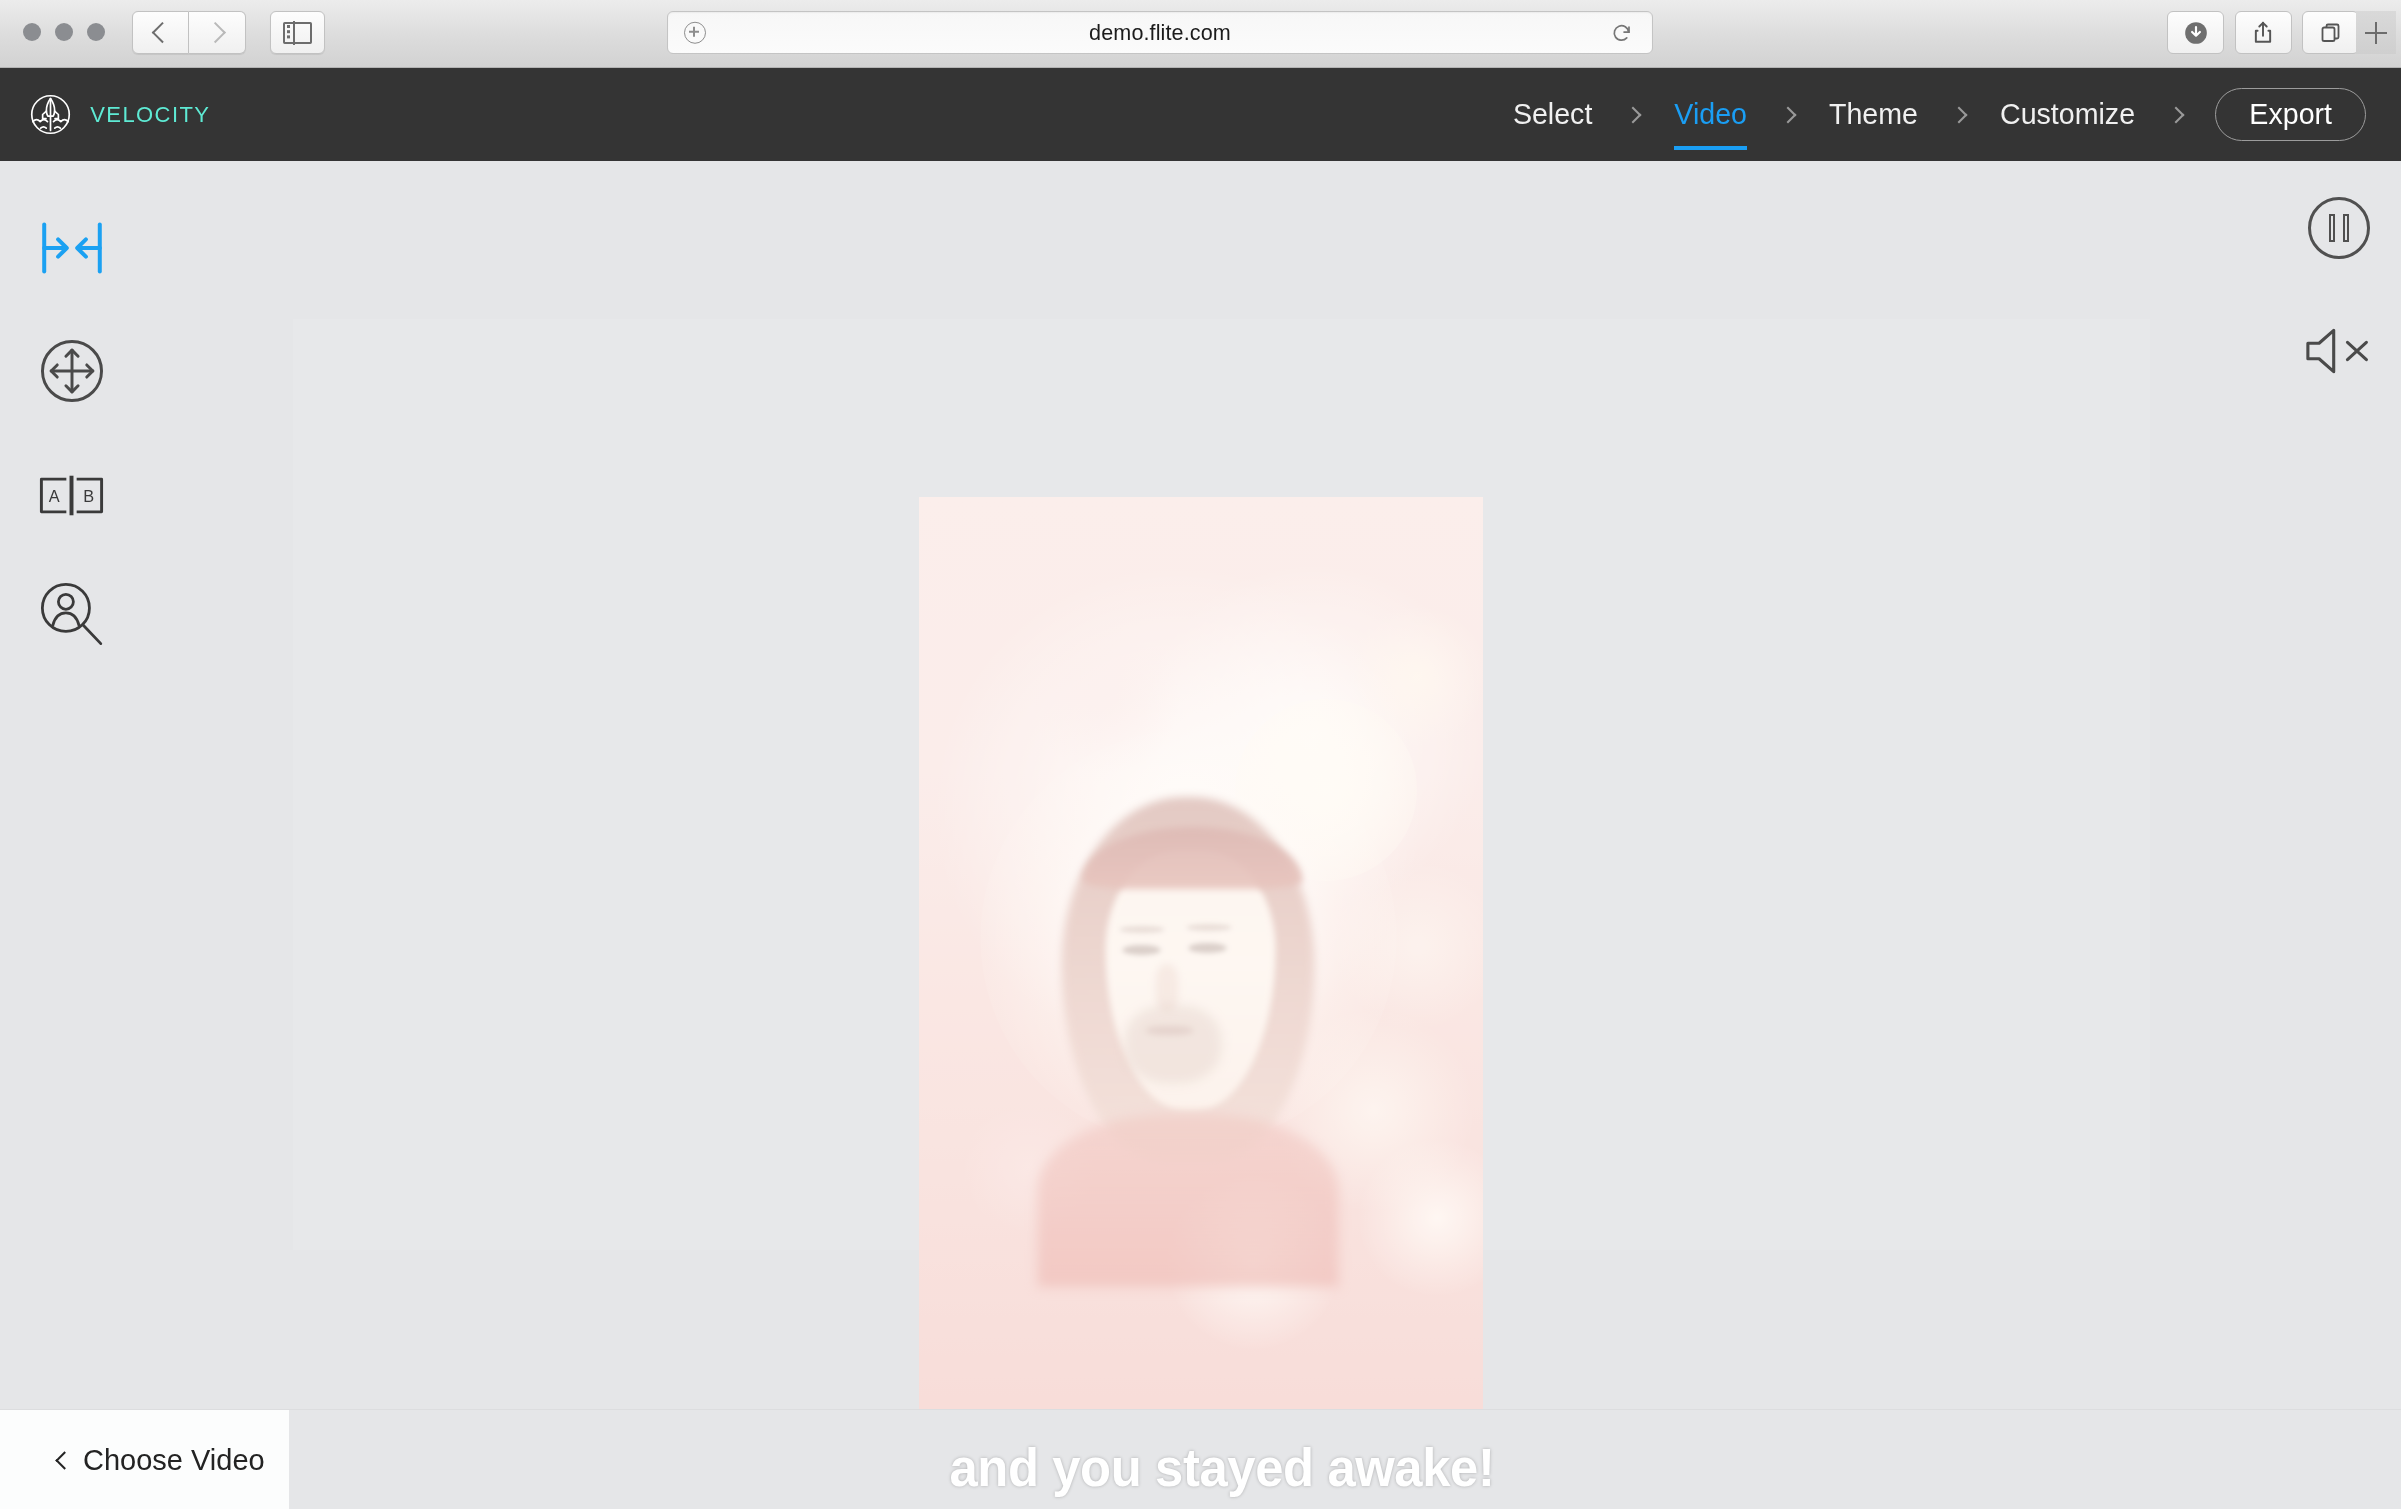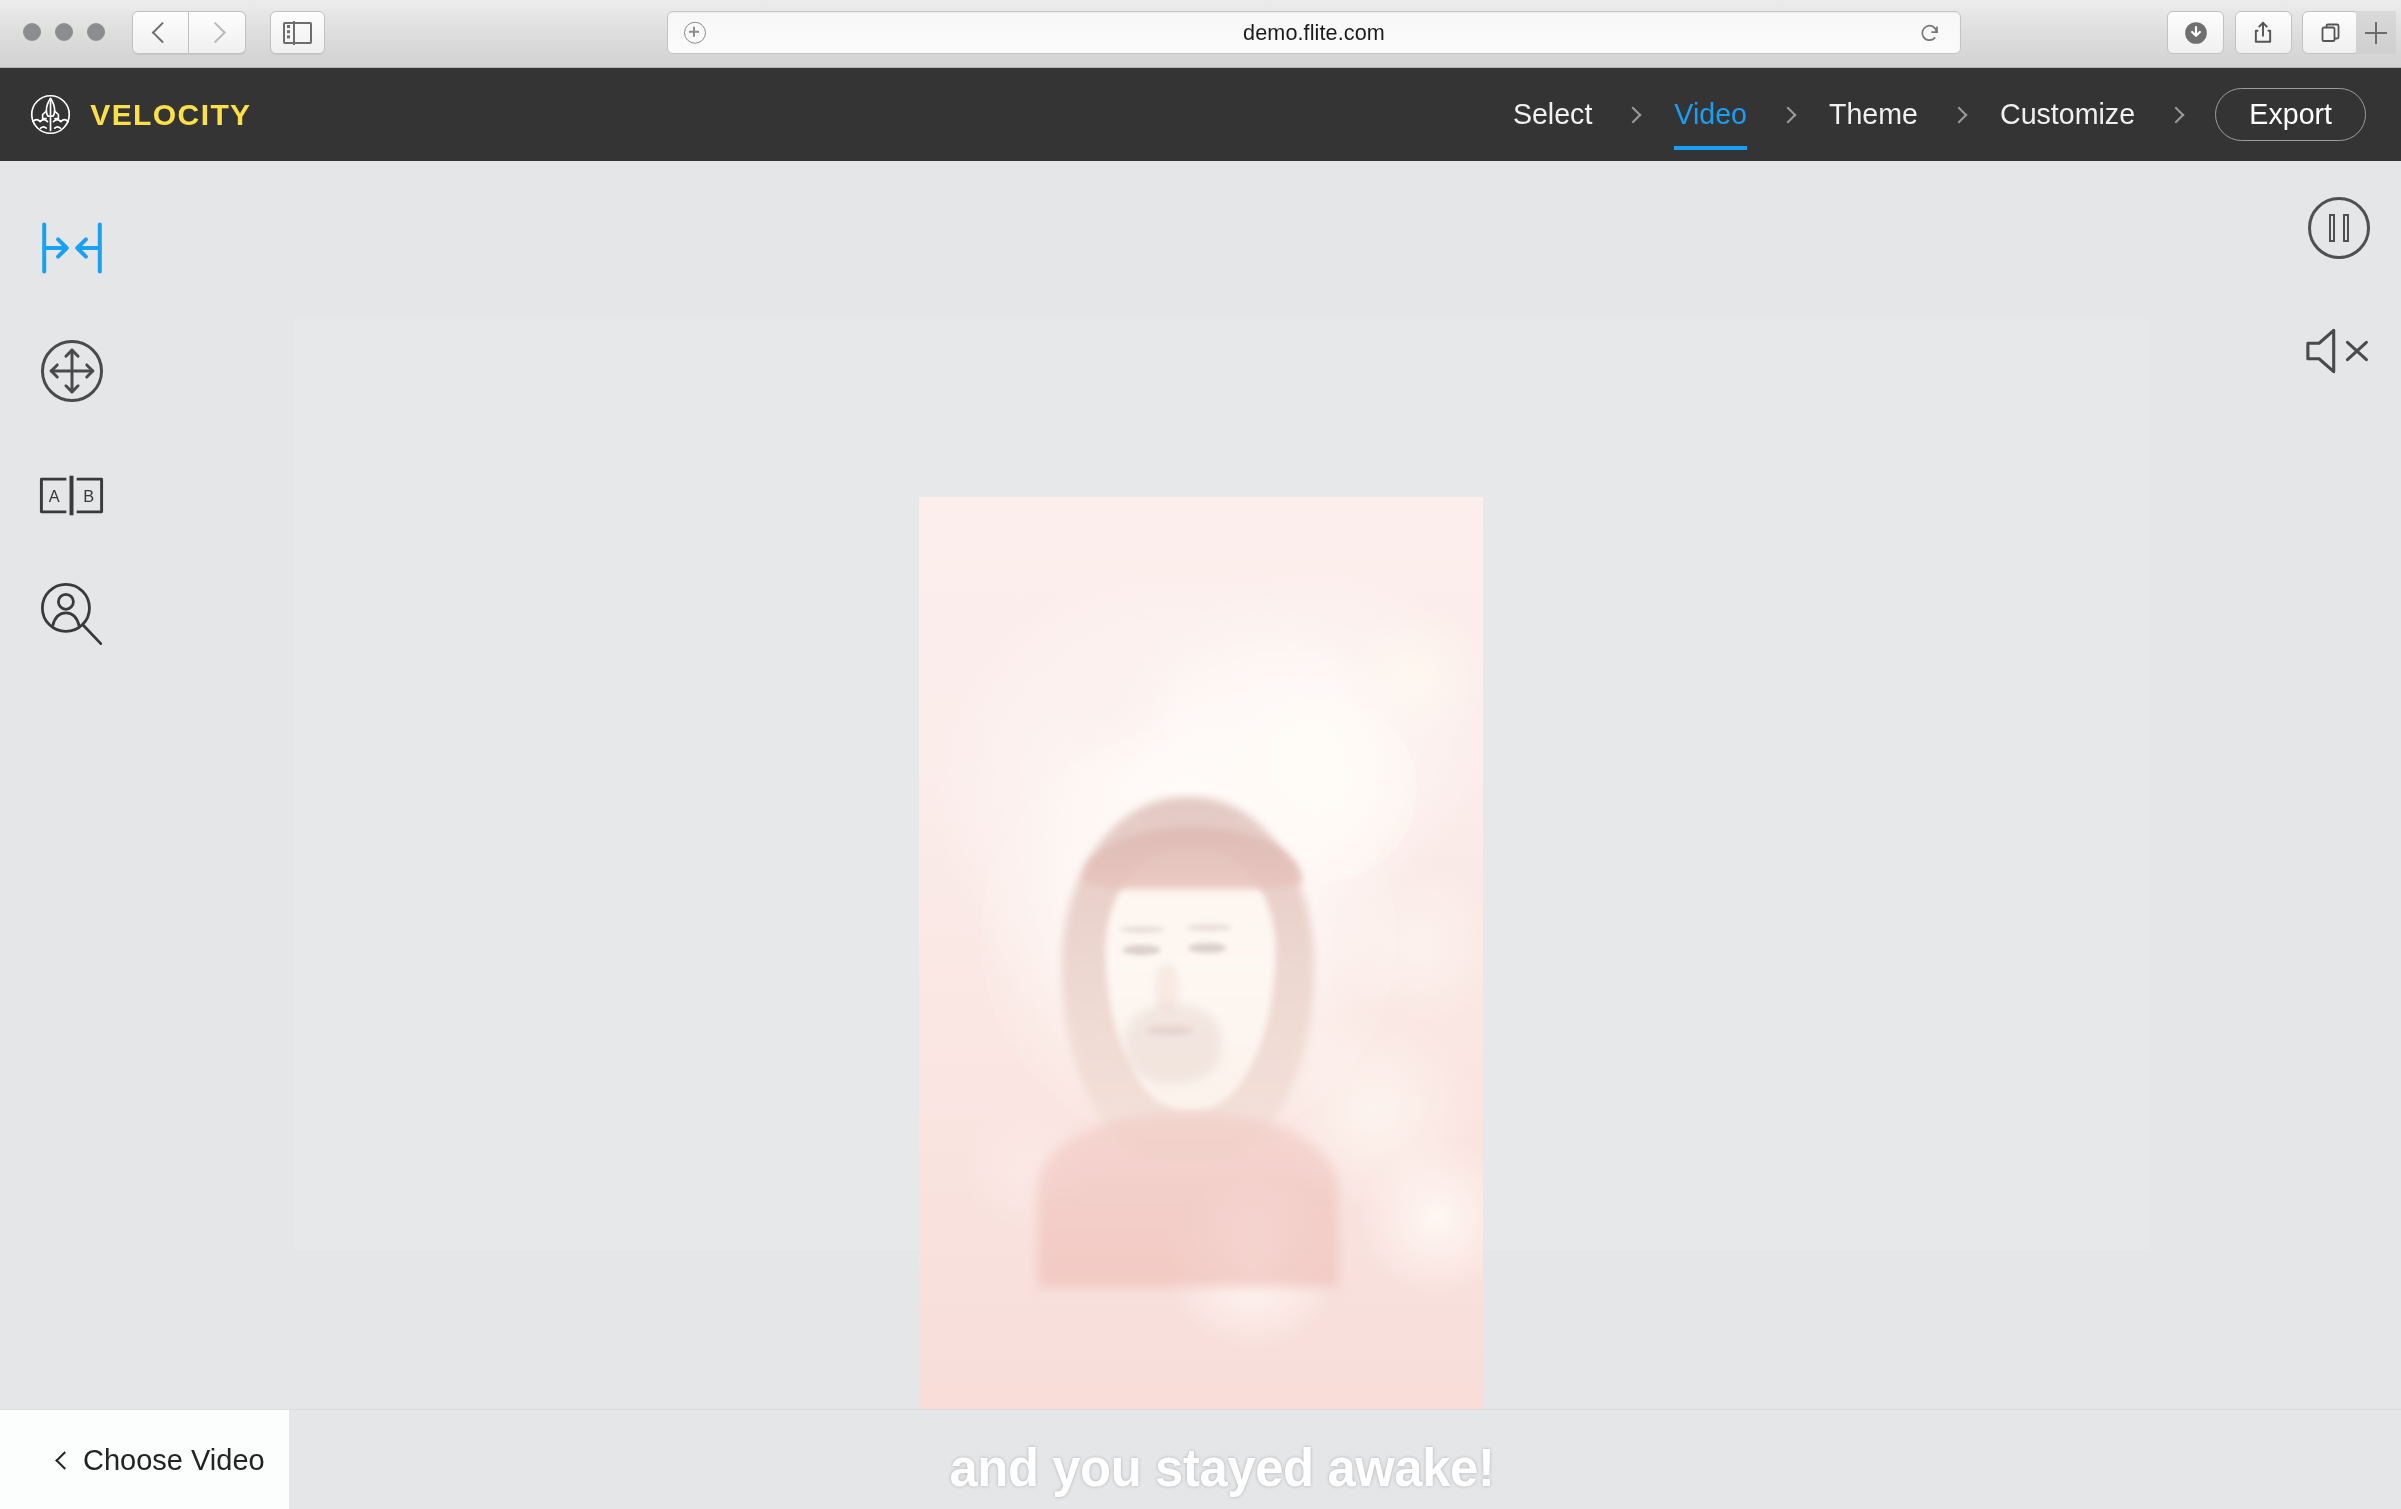--- a/index.html
+++ b/index.html
@@ -39,21 +39,21 @@
   .chev { width: 14.7px; height: 14.7px; border-style: solid; border-color: #6d6d6d; }
   .chev-left  { border-width: 0 0 2.8px 2.8px; transform: rotate(45deg); margin-left: 4.3px; }
   .chev-right { border-width: 2.8px 2.8px 0 0; transform: rotate(45deg); margin-right: 4.3px; border-color:#b9b9b9; }
 
   .sb-ico { width: 29px; height: 22.5px; border: 2.6px solid #6d6d6d; border-radius: 1.7px; position: relative; }
   .sb-ico::after { content:""; position:absolute; left:7.8px; top:-2.6px; bottom:-2.6px; width:2.6px; background:#6d6d6d; }
   .sb-ico::before { content:""; position:absolute; left:1.7px; top:1.7px; width:3.5px; height:2.6px;
       background:#6d6d6d; box-shadow: 0 5.2px 0 #6d6d6d, 0 10.4px 0 #6d6d6d; }
 
   .url-bar {
-    position: absolute; left: 667px; top: 11.3px; width: 1294px; height: 43px;
+    position: absolute; left: 667px; top: 11.3px; width: 986px; height: 43px;
     background: linear-gradient(to bottom, #f7f7f7, #fbfbfb);
     border: 0.9px solid #c4c4c4; border-radius: 6px;
     display: flex; align-items: center; justify-content: center;
     box-shadow: inset 0 0.9px 1.7px rgba(0,0,0,0.05);
   }
   .url-text { font-size: 21.6px; color: #1b1b1b; letter-spacing: 0.1px; }
   .url-plus {
     position: absolute; left: 15.6px; top: 50%; transform: translateY(-50%);
     width: 22.5px; height: 22.5px; border: 1.7px solid #8d8d8d; border-radius: 50%;
   }
@@ -84,21 +84,21 @@
   .newtab-plus::after  { width: 2.3px; height: 22.5px; }
 
   
   .app-header {
     position: absolute; left: 0; top: 68px;
     width: 2401px; height: 93px;
     background: #343434;
     display: flex; align-items: center;
   }
   .brand { display: flex; align-items: center; gap: 17.3px; margin-left: 28px; }
-  .brand-name { color: #fde047; font-size: 30px; letter-spacing: 1.4px; font-weight: 700; }
+  .brand-name { color: #5eead4; font-size: 22px; letter-spacing: 1.4px; font-weight: 400; }
 
   .breadcrumb {
     margin-left: auto; margin-right: 35px;
     display: flex; align-items: center; gap: 16px;
   }
   .crumb {
     color: #f0f0f0; font-size: 28.6px; padding: 0 19px; position: relative;
     cursor: pointer; line-height: 1;
   }
   .crumb.active { color: #1a9ef4; }

